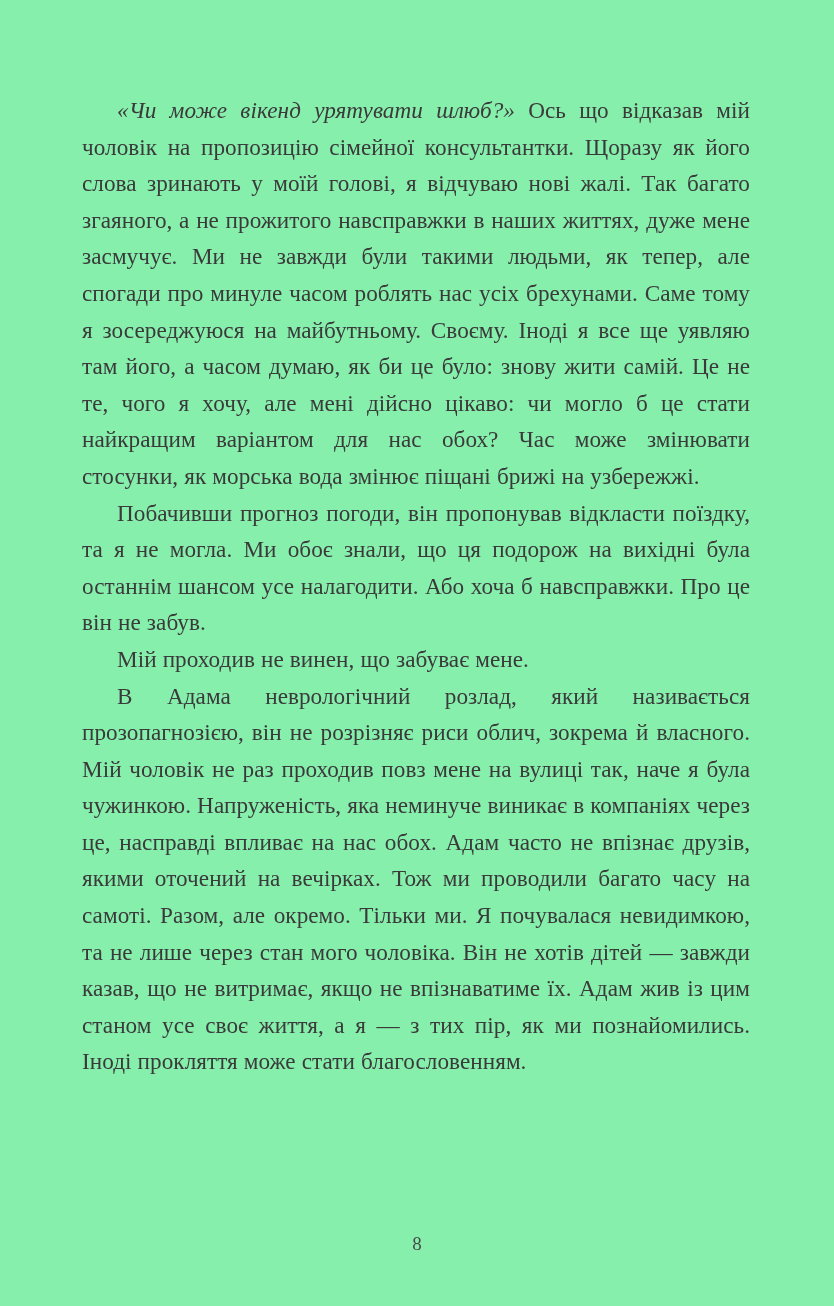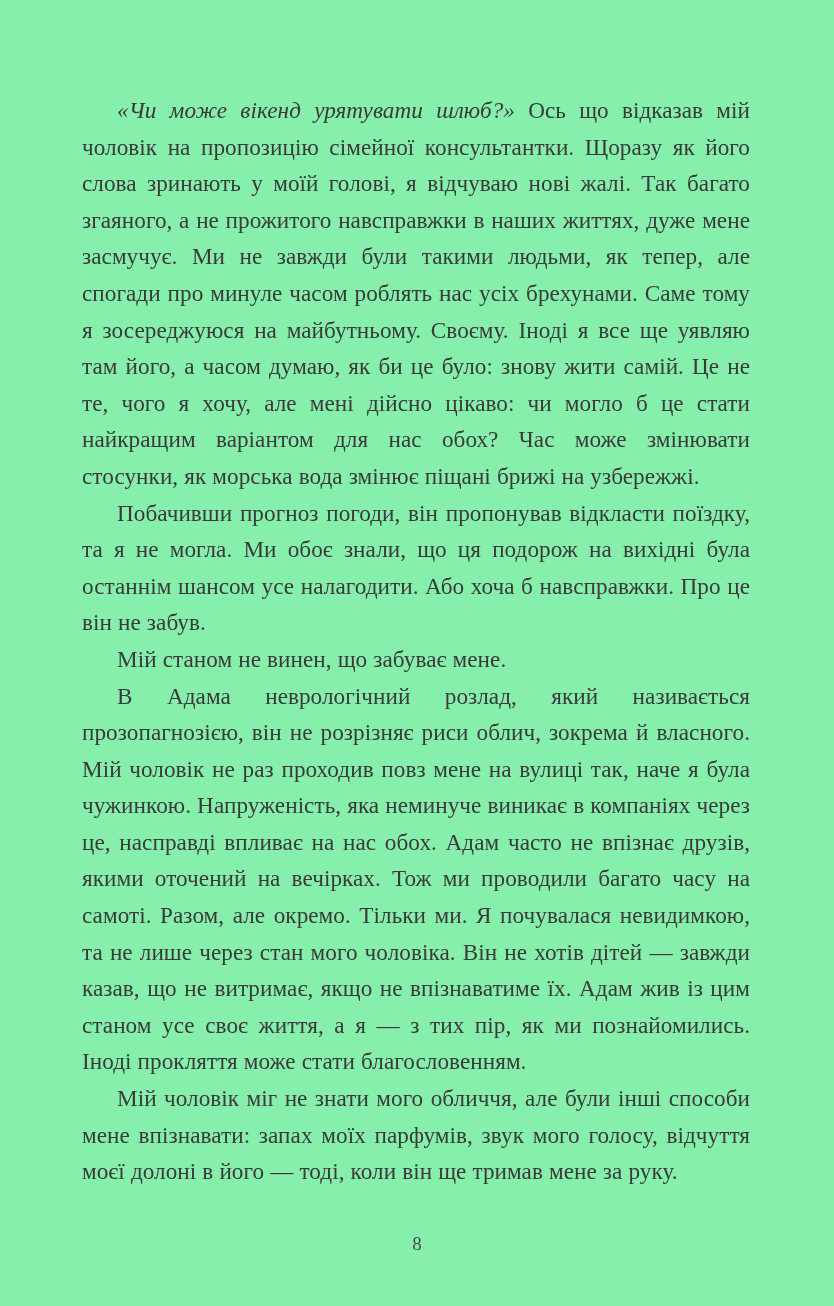--- a/index.html
+++ b/index.html
@@ -65,23 +65,22 @@
 <body>
 
 <div class="page">
 
   <div class="text-block">
 
     <p class="para"><span class="lead-italic">«Чи може вікенд урятувати шлюб?»</span><span> Ось що відказав мій чоловік на пропозицію сімейної консультантки. Щоразу як його слова зринають у моїй голові, я відчуваю нові жалі. Так багато згаяного, а не прожитого навсправжки в наших життях, дуже мене засмучує. Ми не завжди були такими людьми, як тепер, але спогади про минуле часом роблять нас усіх брехунами. Саме тому я зосереджуюся на майбутньому. Своєму. Іноді я все ще уявляю там його, а часом думаю, як би це було: знову жити самій. Це не те, чого я хочу, але мені дійсно цікаво: чи могло б це стати найкращим варіантом для нас обох? Час може змінювати стосунки, як морська вода змінює піщані брижі на узбережжі.</span></p>
 
     <p class="para"><span>Побачивши прогноз погоди, він пропонував відкласти поїздку, та я не могла. Ми обоє знали, що ця подорож на вихідні була останнім шансом усе налагодити. Або хоча б навсправжки. Про це він не забув.</span></p>
 
-    <p class="para"><span>Мій станом не винен, що забуває мене.</span></p>
+    <p class="para"><span>Мій проходив не винен, що забуває мене.</span></p>
 
     <p class="para"><span>В Адама неврологічний розлад, який називається прозопагнозією, він не розрізняє риси облич, зокрема й власного. Мій чоловік не раз проходив повз мене на вулиці так, наче я була чужинкою. Напруженість, яка неминуче виникає в компаніях через це, насправді впливає на нас обох. Адам часто не впізнає друзів, якими оточений на вечірках. Тож ми проводили багато часу на самоті. Разом, але окремо. Тільки ми. Я почувалася невидимкою, та не лише через стан мого чоловіка. Він не хотів дітей — завжди казав, що не витримає, якщо не впізнаватиме їх. Адам жив із цим станом усе своє життя, а я — з тих пір, як ми познайомились. Іноді прокляття може стати благословенням.</span></p>
 
-    <p class="para"><span>Мій чоловік міг не знати мого обличчя, але були інші способи мене впізнавати: запах моїх парфумів, звук мого голосу, відчуття моєї долоні в його — тоді, коли він ще тримав мене за руку.</span></p>
 
   </div>
 
   <div class="page-number">8</div>
 
 </div>
 
 </body></html>

